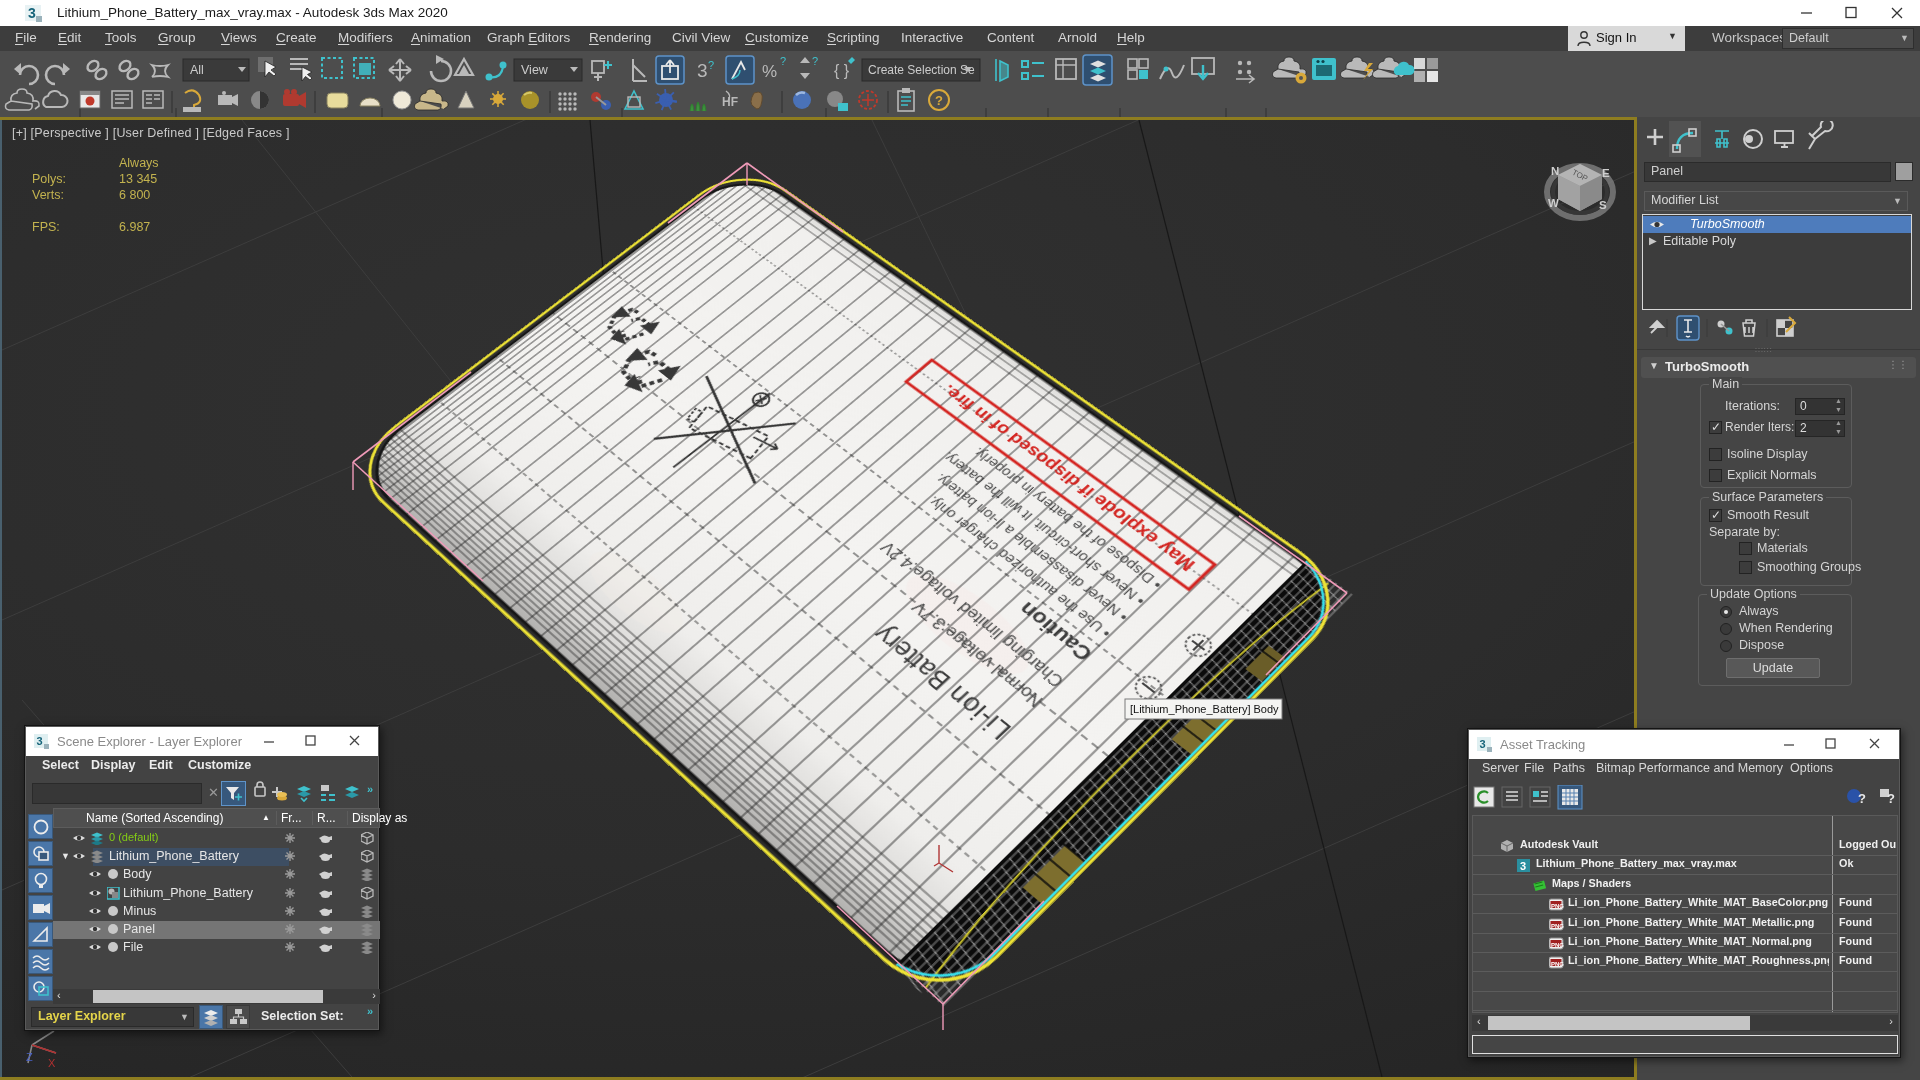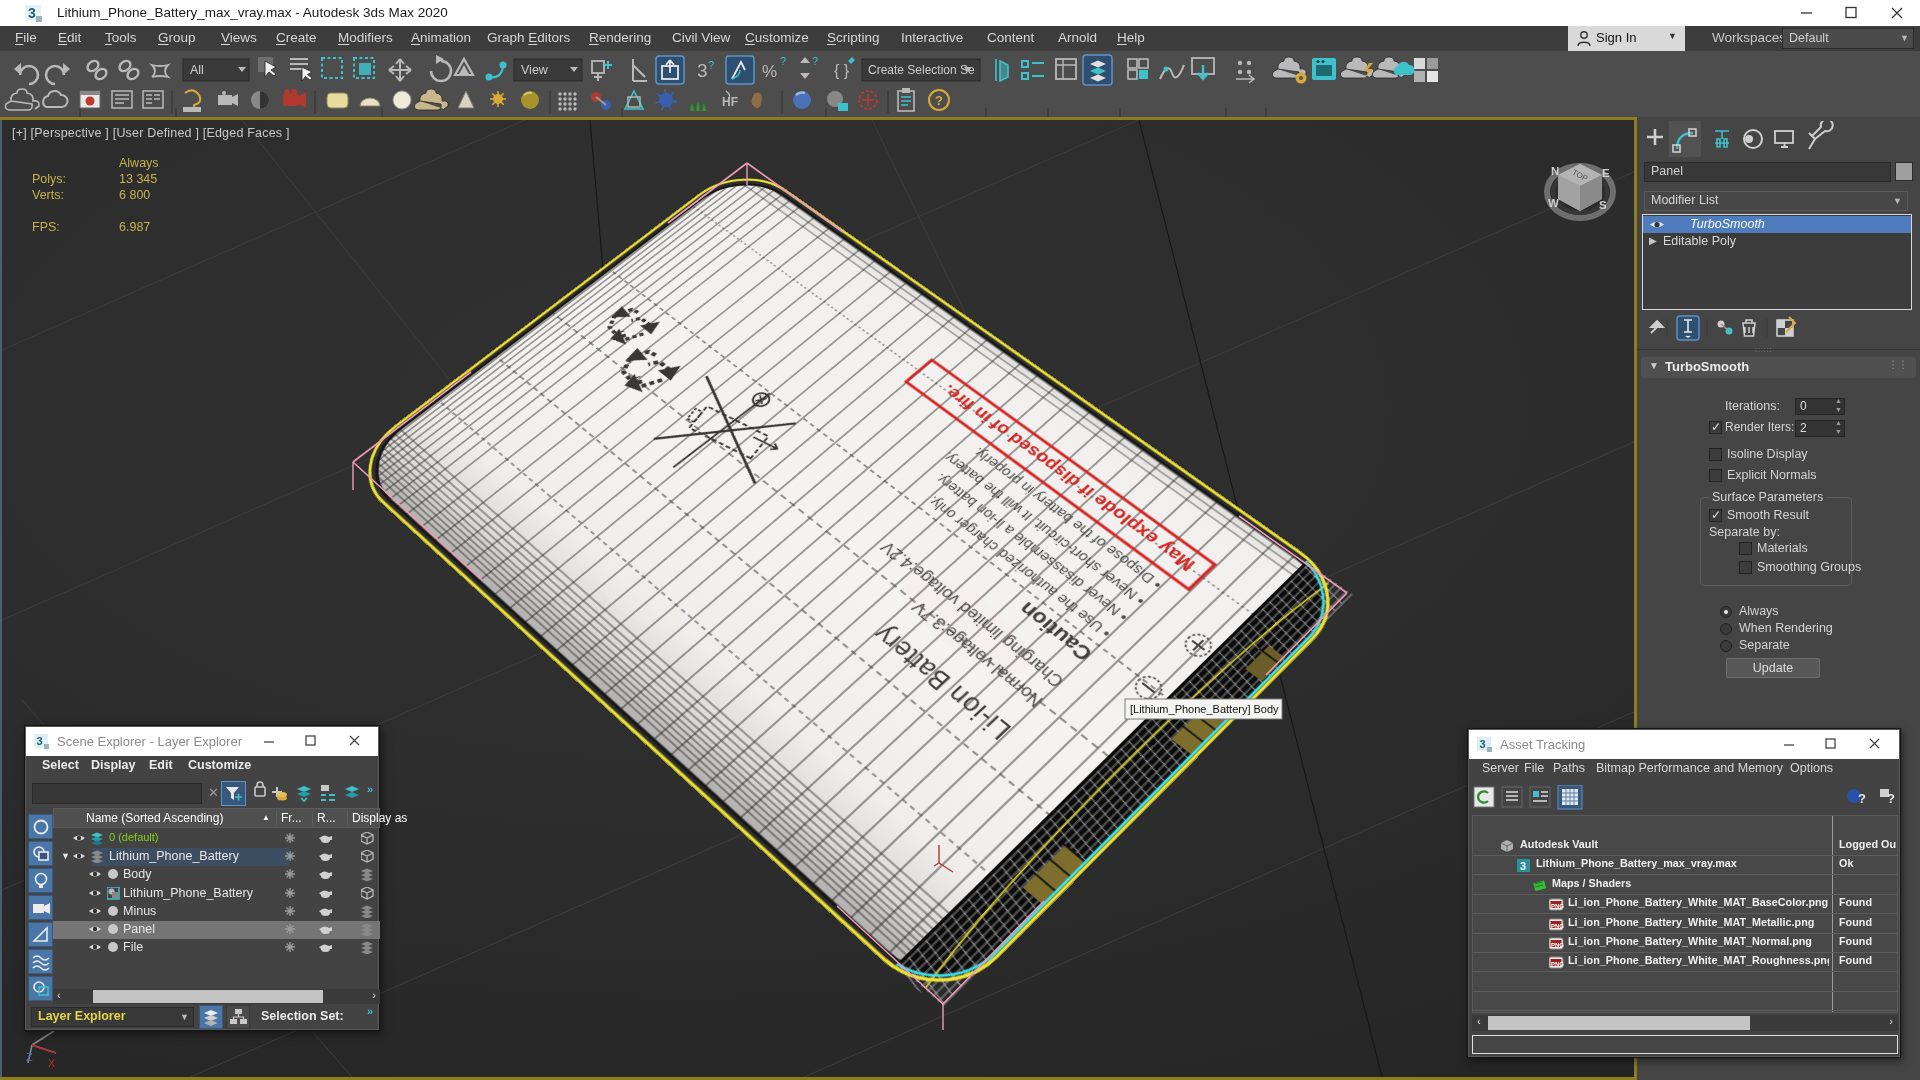--- a/index.html
+++ b/index.html
@@ -448,45 +448,51 @@
       <rect x="148" y="13" width="8" height="8" fill="#cfcfcf"></rect>
       <path d="M 152 2 l 6 6 l -9 9" stroke="#d9a93a" stroke-width="2" fill="none"></path>
     </svg>
     <div style="position:absolute;left:0;top:232px;width:283px;border-top:1px solid #383838"></div>
     <div style="position:absolute;left:118px;top:229px;color:#888;font-size:7px;letter-spacing:1px">::::::</div>
     <div style="position:absolute;left:4px;top:240px;width:275px;height:21px;background:#505050;border-radius:3px">
       <span style="position:absolute;left:8px;top:3px;color:#cfcfcf;font-size:10px">▼</span>
       <span style="position:absolute;left:24px;top:2px;color:#ececec;font-weight:bold;font-size:13px">TurboSmooth</span>
       <span style="position:absolute;right:8px;top:2px;color:#9a9a9a;font-size:10px">⋮⋮</span>
     </div>
+    <div class="gbox" style="left:63px;top:267px;width:152px;height:104px">
+      <span class="glabel">Main</span>
+    </div>
     <div style="position:absolute;left:88px;top:282px;font-size:12.5px">Iterations:</div>
     <div style="position:absolute;left:158px;top:281px;width:50px;height:17px;background:#333;border:1px solid #252525;color:#ddd;font-size:12px;padding:0 4px">0<span style="position:absolute;right:2px;top:-2px;color:#999;font-size:7px">▲</span><span style="position:absolute;right:2px;top:7px;color:#999;font-size:7px">▼</span></div>
     <div class="chk on" style="left:72px;top:304px"></div>
     <div style="position:absolute;left:88px;top:303px;font-size:12px">Render Iters:</div>
     <div style="position:absolute;left:158px;top:303px;width:50px;height:17px;background:#333;border:1px solid #252525;color:#ddd;font-size:12px;padding:0 4px">2<span style="position:absolute;right:2px;top:-2px;color:#999;font-size:7px">▲</span><span style="position:absolute;right:2px;top:7px;color:#999;font-size:7px">▼</span></div>
     <div class="chk" style="left:72px;top:331px"></div>
     <div style="position:absolute;left:90px;top:330px;font-size:12.5px">Isoline Display</div>
     <div class="chk" style="left:72px;top:352px"></div>
     <div style="position:absolute;left:90px;top:351px;font-size:12.5px">Explicit Normals</div>
     <div class="gbox" style="left:63px;top:380px;width:152px;height:89px">
       <span class="glabel">Surface Parameters</span>
     </div>
     <div class="chk on" style="left:72px;top:392px"></div>
     <div style="position:absolute;left:90px;top:391px;font-size:12.5px">Smooth Result</div>
     <div style="position:absolute;left:72px;top:408px;font-size:12.5px">Separate by:</div>
     <div class="chk" style="left:102px;top:425px"></div>
     <div style="position:absolute;left:120px;top:424px;font-size:12.5px">Materials</div>
     <div class="chk" style="left:102px;top:444px"></div>
     <div style="position:absolute;left:120px;top:443px;font-size:12.5px">Smoothing Groups</div>
+    <div class="gbox" style="left:61px;top:477px;width:154px;height:92px">
+      <span class="glabel">Update Options</span>
+    </div>
     <div class="radio on" style="left:83px;top:489px"></div>
     <div style="position:absolute;left:102px;top:487px;font-size:12.5px">Always</div>
     <div class="radio" style="left:83px;top:506px"></div>
     <div style="position:absolute;left:102px;top:504px;font-size:12.5px">When Rendering</div>
     <div class="radio" style="left:83px;top:523px"></div>
-    <div style="position:absolute;left:102px;top:521px;font-size:12.5px">Separate</div>
+    <div style="position:absolute;left:102px;top:521px;font-size:12.5px">Dispose</div>
     <div style="position:absolute;left:89px;top:541px;width:94px;height:20px;background:#585858;border:1px solid #6e6e6e;border-radius:2px;color:#ddd;font-size:12.5px;text-align:center;padding-top:2px">Update</div>
   </div>
 <div class="win" style="left:24px;top:725px;width:356px;height:306px">
     <div class="wtitle">
       <svg style="position:absolute;left:8px;top:7px" width="16" height="16">
         <rect x="0" y="0" width="14" height="14" fill="#dfeff1"></rect>
         <text x="2.5" y="11" font-size="11" font-weight="bold" fill="#17647a">3</text>
         <rect x="10" y="10" width="5" height="5" fill="#9ab2bb"></rect>
       </svg>
       <span class="txt" style="left:31px">Scene Explorer - Layer Explorer</span>

